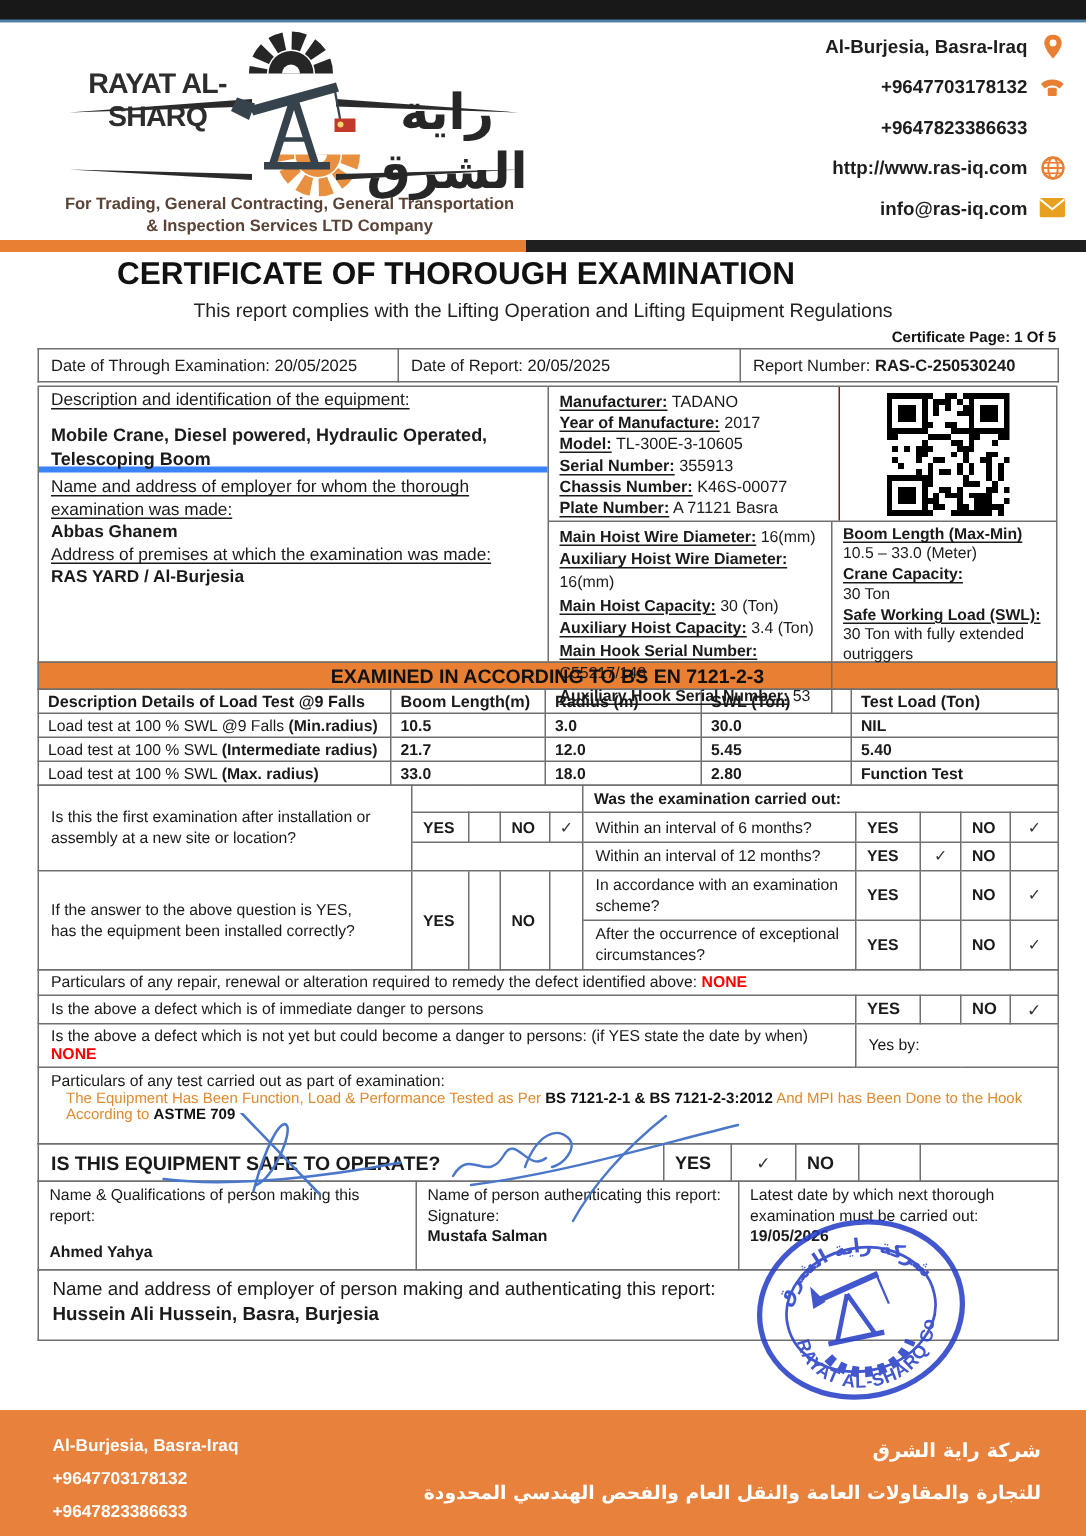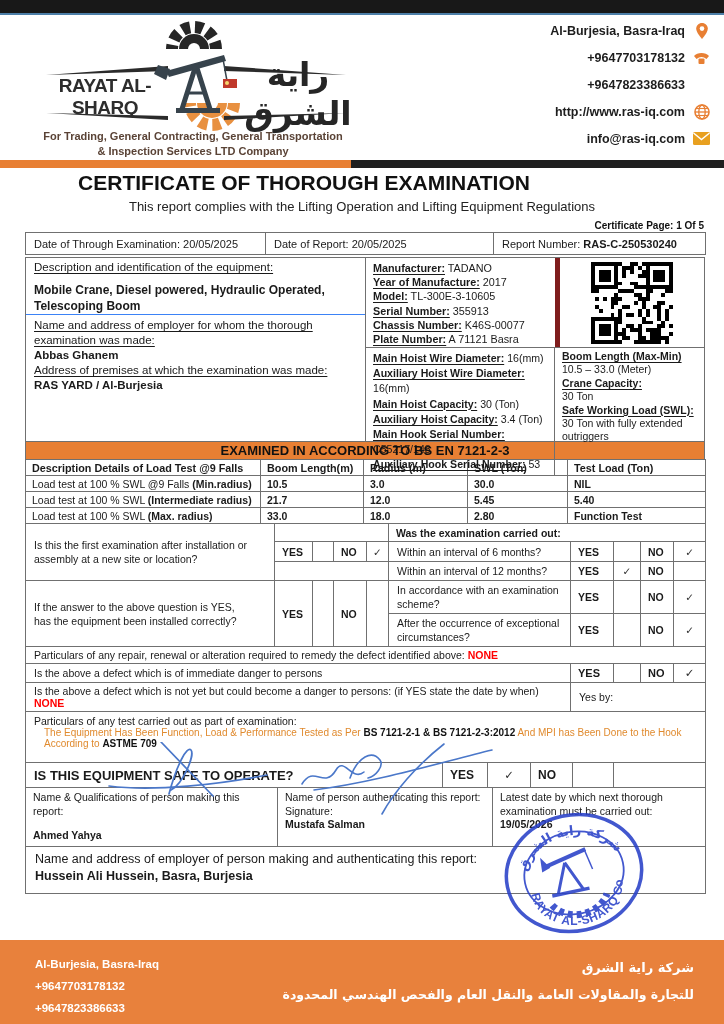--- a/index.html
+++ b/index.html
@@ -4,21 +4,21 @@
 <style>
   html,body{margin:0;padding:0;background:#fff;}
   .page{position:relative;width:724px;height:1024px;background:#fff;overflow:hidden;
         font-family:"Liberation Sans",sans-serif;color:#1a1a1a;}
   
   .topbar{position:absolute;left:0;top:0;width:724px;height:13px;background:#181818;border-bottom:2px solid #4d7fa8;}
   
   .header{position:absolute;left:0;top:15px;width:724px;height:145px;background:#fff;}
   .logo{position:absolute;left:28px;top:4px;width:335px;height:112px;}
   .logo svg{position:absolute;left:0;top:0;}
-  .logo-en{position:absolute;left:2px;top:56px;width:150px;font-size:19px;font-weight:bold;color:#2d2d2d;letter-spacing:-0.5px;text-align:center;}
+  .logo-en{position:absolute;left:2px;top:27px;width:150px;font-size:19px;font-weight:bold;color:#2d2d2d;letter-spacing:-0.5px;text-align:center;}
   .logo-ar{position:absolute;right:0px;top:36px;width:130px;font-size:33px;font-weight:bold;color:#262626;text-align:center;font-family:"DejaVu Sans",sans-serif;direction:rtl;}
   .tagline{position:absolute;left:8px;top:114px;width:370px;text-align:center;color:#5a4336;font-weight:bold;font-size:11px;line-height:15px;}
   .contacts{position:absolute;right:14px;top:8px;display:flex;flex-direction:column;gap:12px;align-items:flex-end;}
   .c-row{display:flex;align-items:center;gap:8px;height:15px;}
   .c-text{font-size:12.5px;font-weight:bold;color:#1d1d1d;}
   .c-ico{width:17px;height:17px;display:flex;align-items:center;justify-content:center;}
   .c-ico.empty{visibility:hidden;}
   
   .divider{position:absolute;left:0;top:160px;width:724px;height:8px;
            background:linear-gradient(to right,#E87F33 0,#E87F33 351px,#1f1f1f 351px,#1f1f1f 100%);}
@@ -33,27 +33,27 @@
   .u{text-decoration:underline;text-underline-offset:1.5px;}
   .b{font-weight:bold;}
   .red{color:#FF0000;font-weight:bold;}
   .chk{text-align:center;font-family:"DejaVu Sans",sans-serif;font-size:11.5px;color:#333;}
   .yn{font-weight:bold;font-size:11px;padding-left:7px;}
   
   .t-date td{font-size:11px;padding:4px 8px;height:13px;}
   
   .equip{display:flex;border:1px solid #707070;margin-top:2px;height:185px;box-sizing:border-box;}
   .eq-left{width:339px;border-right:1px solid #707070;display:flex;flex-direction:column;}
-  .eq-desc{height:57px;border-bottom:1px solid #3b82f6;padding:3px 8px;font-size:11.5px;box-sizing:border-box;}
+  .eq-desc{height:57px;border-bottom:4px solid #3b82f6;padding:3px 8px;font-size:11.5px;box-sizing:border-box;}
   .eq-desc .val{font-size:12px;margin-top:9px;line-height:16px;}
   .eq-emp{padding:3px 8px;font-size:11.5px;line-height:15px;}
   .eq-right{flex:1;display:flex;flex-direction:column;}
   .eq-r1{height:90px;border-bottom:1px solid #707070;display:flex;box-sizing:border-box;}
   .eq-r2{flex:1;display:flex;}
-  .eq-mfr{width:194px;border-right:5px solid #7f1d1d;padding:3px 7px;font-size:10.8px;line-height:14.2px;box-sizing:border-box;}
+  .eq-mfr{width:194px;border-right:1px solid #7f1d1d;padding:3px 7px;font-size:10.8px;line-height:14.2px;box-sizing:border-box;}
   .eq-qr{flex:1;display:flex;align-items:center;justify-content:center;}
   .eq-hoist{width:189px;border-right:1px solid #707070;padding:3px 7px;font-size:10.6px;line-height:15.2px;box-sizing:border-box;}
   .eq-boom{flex:1;padding:2px 7px;font-size:10.5px;line-height:13.4px;}
   
   .banner{margin-top:-1px;height:19px;background:#E87F33;border:1px solid #707070;box-sizing:border-box;
           display:flex;align-items:center;justify-content:center;font-size:13px;font-weight:bold;color:#111;}
   
   .t-load td{height:13px;padding:1px 6px;}
   .t-load .hd{font-weight:bold;font-size:10.8px;}
   .t-load .num{font-weight:bold;}

